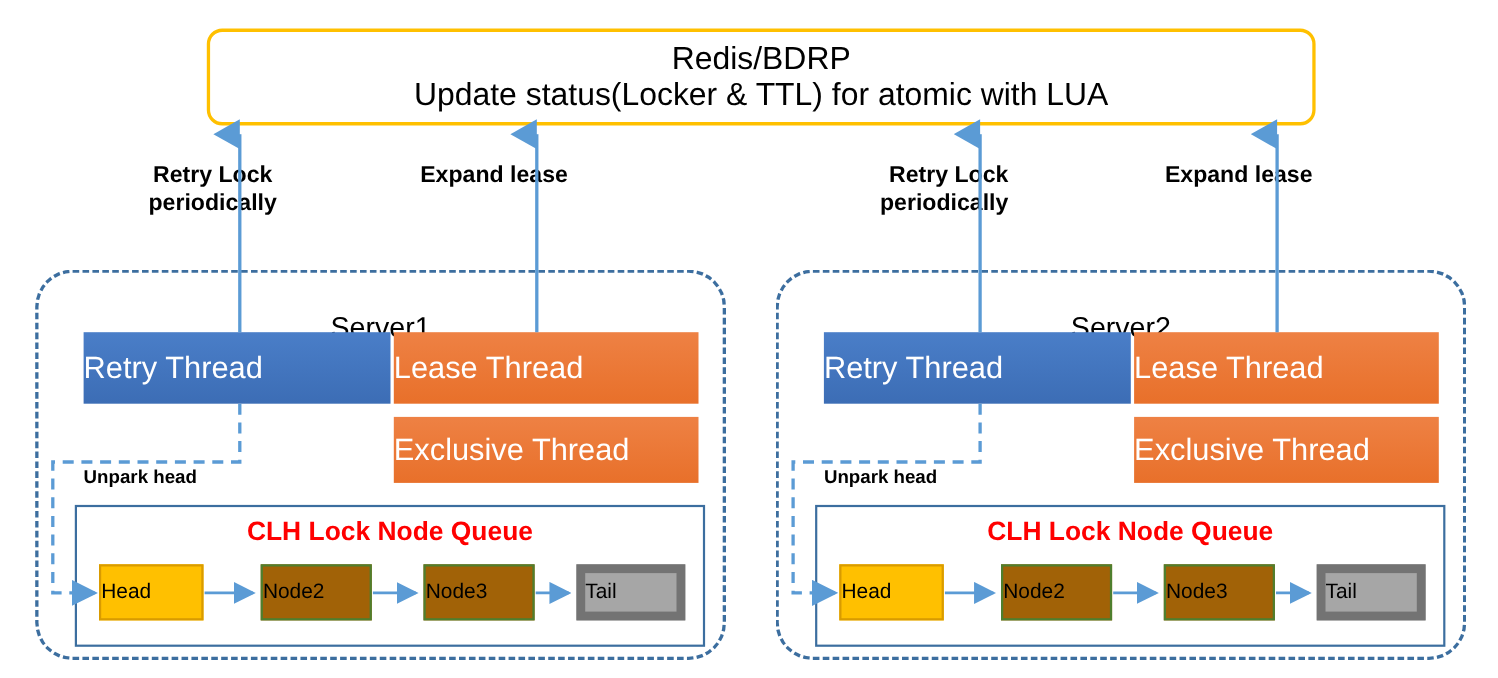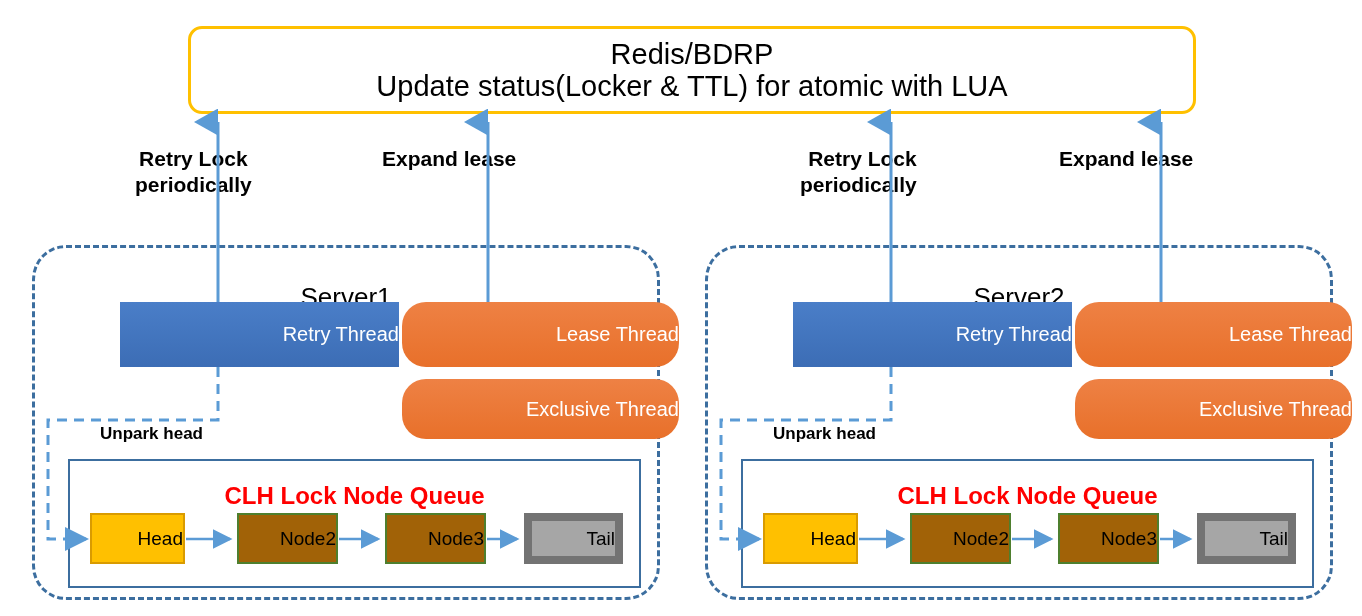--- a/index.html
+++ b/index.html
@@ -85,70 +85,67 @@
     color: #000000;
     margin-top: 20px;
   }
 
   
   .thread-box {
     position: absolute;
     box-sizing: border-box;
     display: flex;
     align-items: center;
-    justify-content: flex-end;
-    font-size: 20px;
+    justify-content: flex-start;
+    font-size: 28px;
     color: #ffffff;
     white-space: nowrap;
-    margin-left: 44px;
   }
   .thread-retry {
     background: linear-gradient(to bottom, #4A7EC8 0%, #3C6DB5 100%);
   }
   .thread-lease, .thread-exclusive {
     background: linear-gradient(to bottom, #EE8144 0%, #E8702A 100%);
-    border-radius: 24px;
   }
 
   
   .unpark-label {
     position: absolute;
     font-size: 17px;
     font-weight: bold;
     color: #000000;
     white-space: nowrap;
-    margin-left: 24px;
   }
 
   
   .clh-box {
     position: absolute;
     box-sizing: border-box;
     border: 2px solid #3C6E9F;
     background: #ffffff;
   }
   .clh-title {
     position: absolute;
-    top: 21px;
+    top: 9px;
     left: 0;
     width: 100%;
     text-align: center;
     font-size: 24px;
     font-weight: bold;
     color: #FF0000;
     white-space: nowrap;
   }
 
   
   .node-box {
     position: absolute;
     box-sizing: border-box;
     display: flex;
     align-items: center;
-    justify-content: flex-end;
+    justify-content: flex-start;
     font-size: 19px;
     color: #000000;
     white-space: nowrap;
   }
   .node-head {
     background: #FFC000;
     border: 2px solid #D99B00;
   }
   .node-green {
     background: #a16207;

